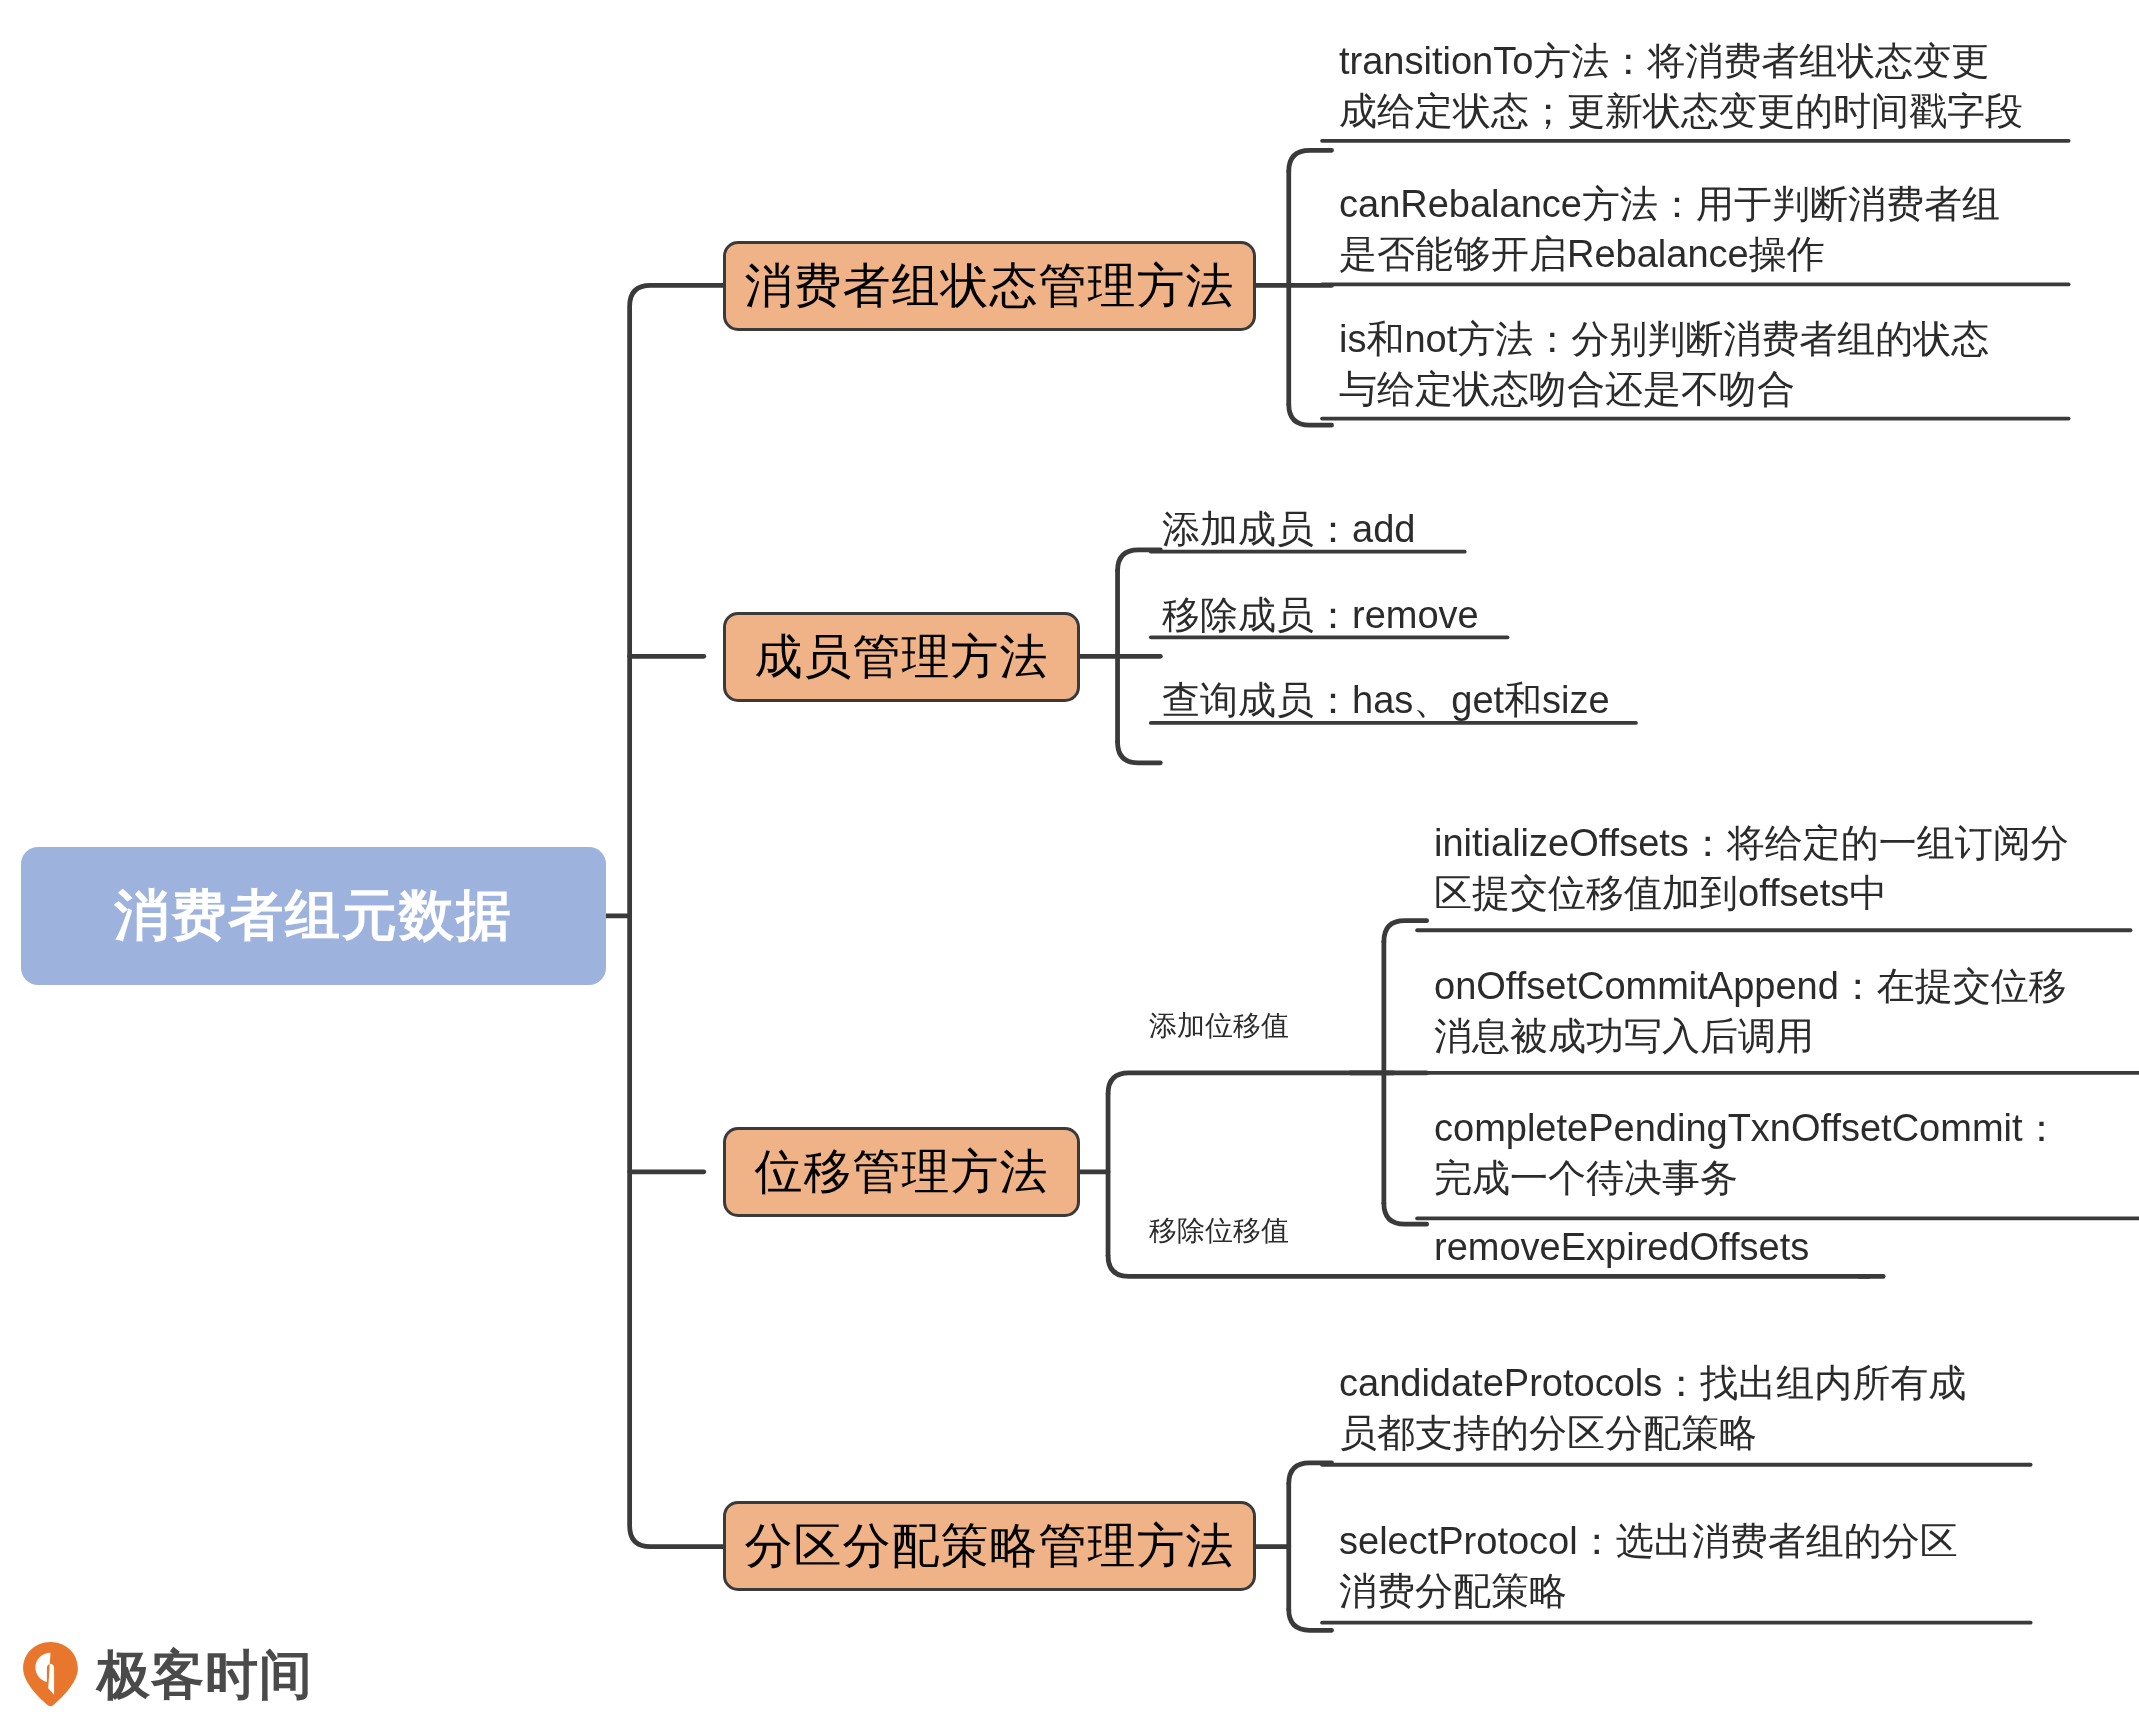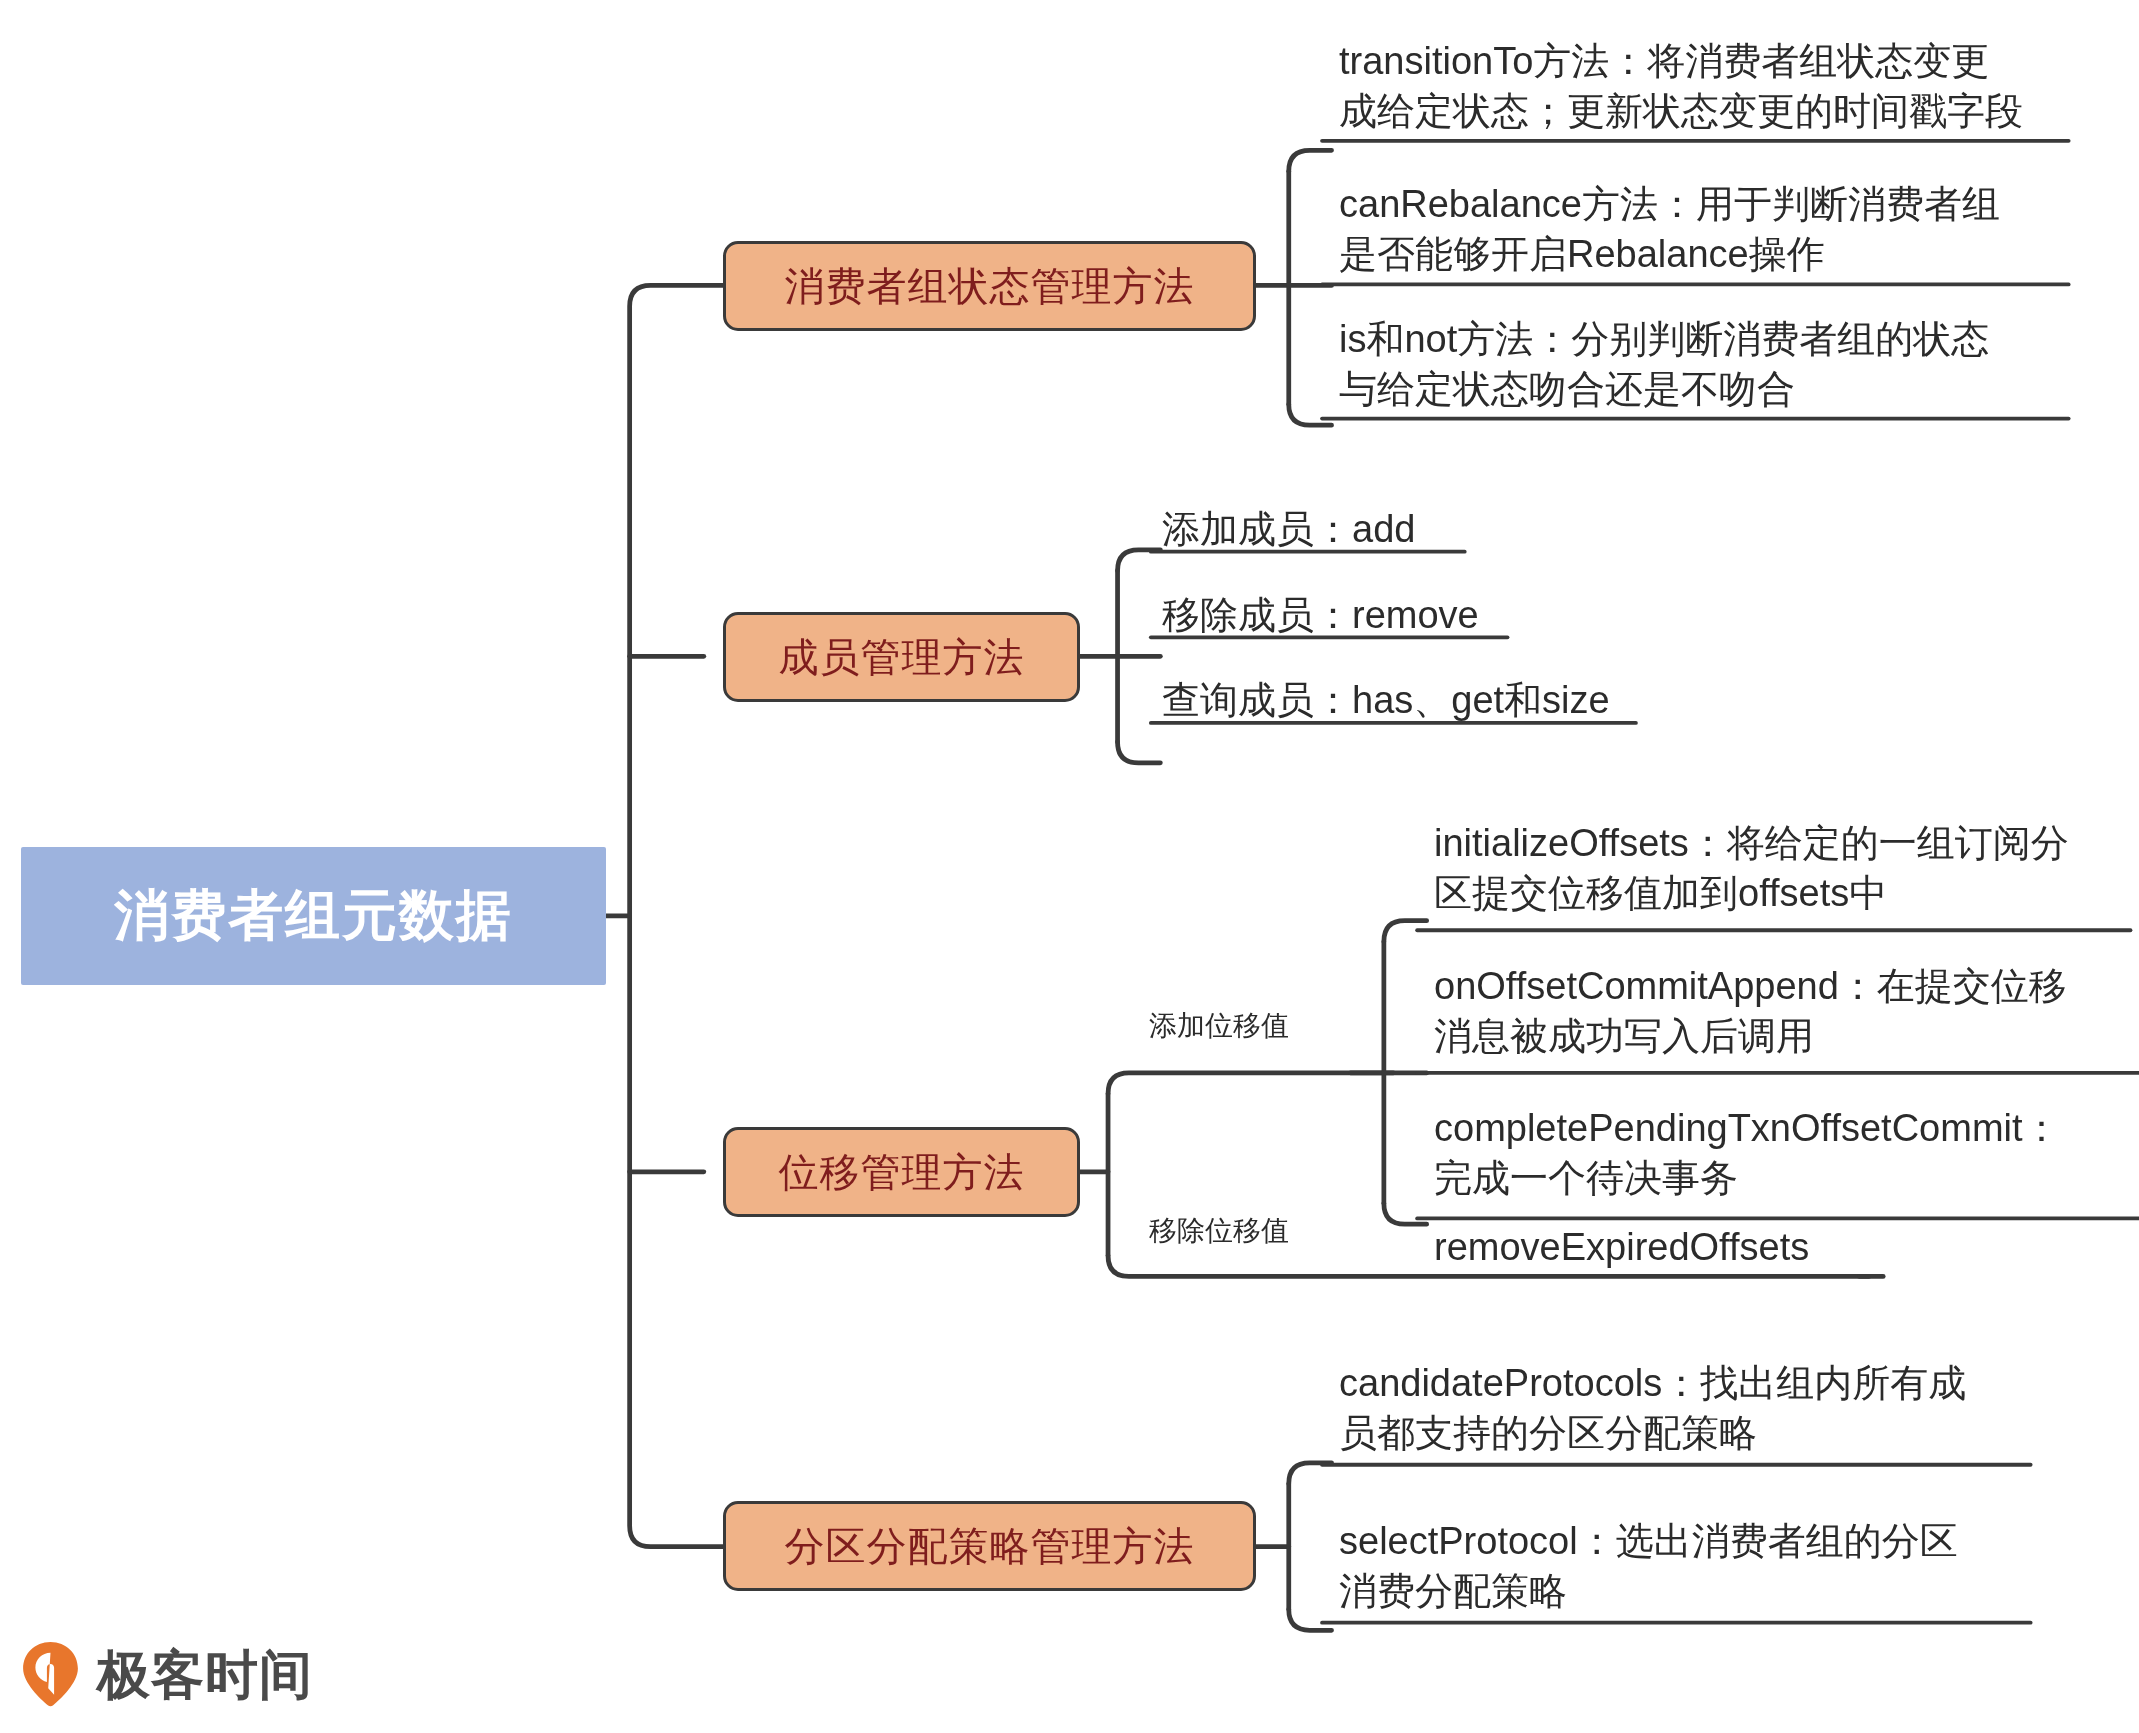--- a/index.html
+++ b/index.html
@@ -29,33 +29,33 @@
     position: absolute;
     display: flex;
     align-items: center;
     justify-content: center;
     text-align: center;
     white-space: nowrap;
   }
   
   .root-node {
     background: #9db3de;
-    border-radius: 2px;
+    border-radius: 17px;
     color: #ffffff;
     font-size: 55px;
     font-weight: bold;
     letter-spacing: 1.9px;
   }
   
   .branch-node {
     background: #f0b388;
     border: 3.8px solid #3a3a3a;
     border-radius: 15px;
-    color: #7f1d1d;
-    font-size: 40px;
+    color: #000000;
+    font-size: 48px;
     font-weight: normal;
     letter-spacing: 1px;
   }
   
   .leaf {
     position: absolute;
     font-size: 38px;
     line-height: 1.32;
     color: #2b2b2b;
     white-space: pre-line;

